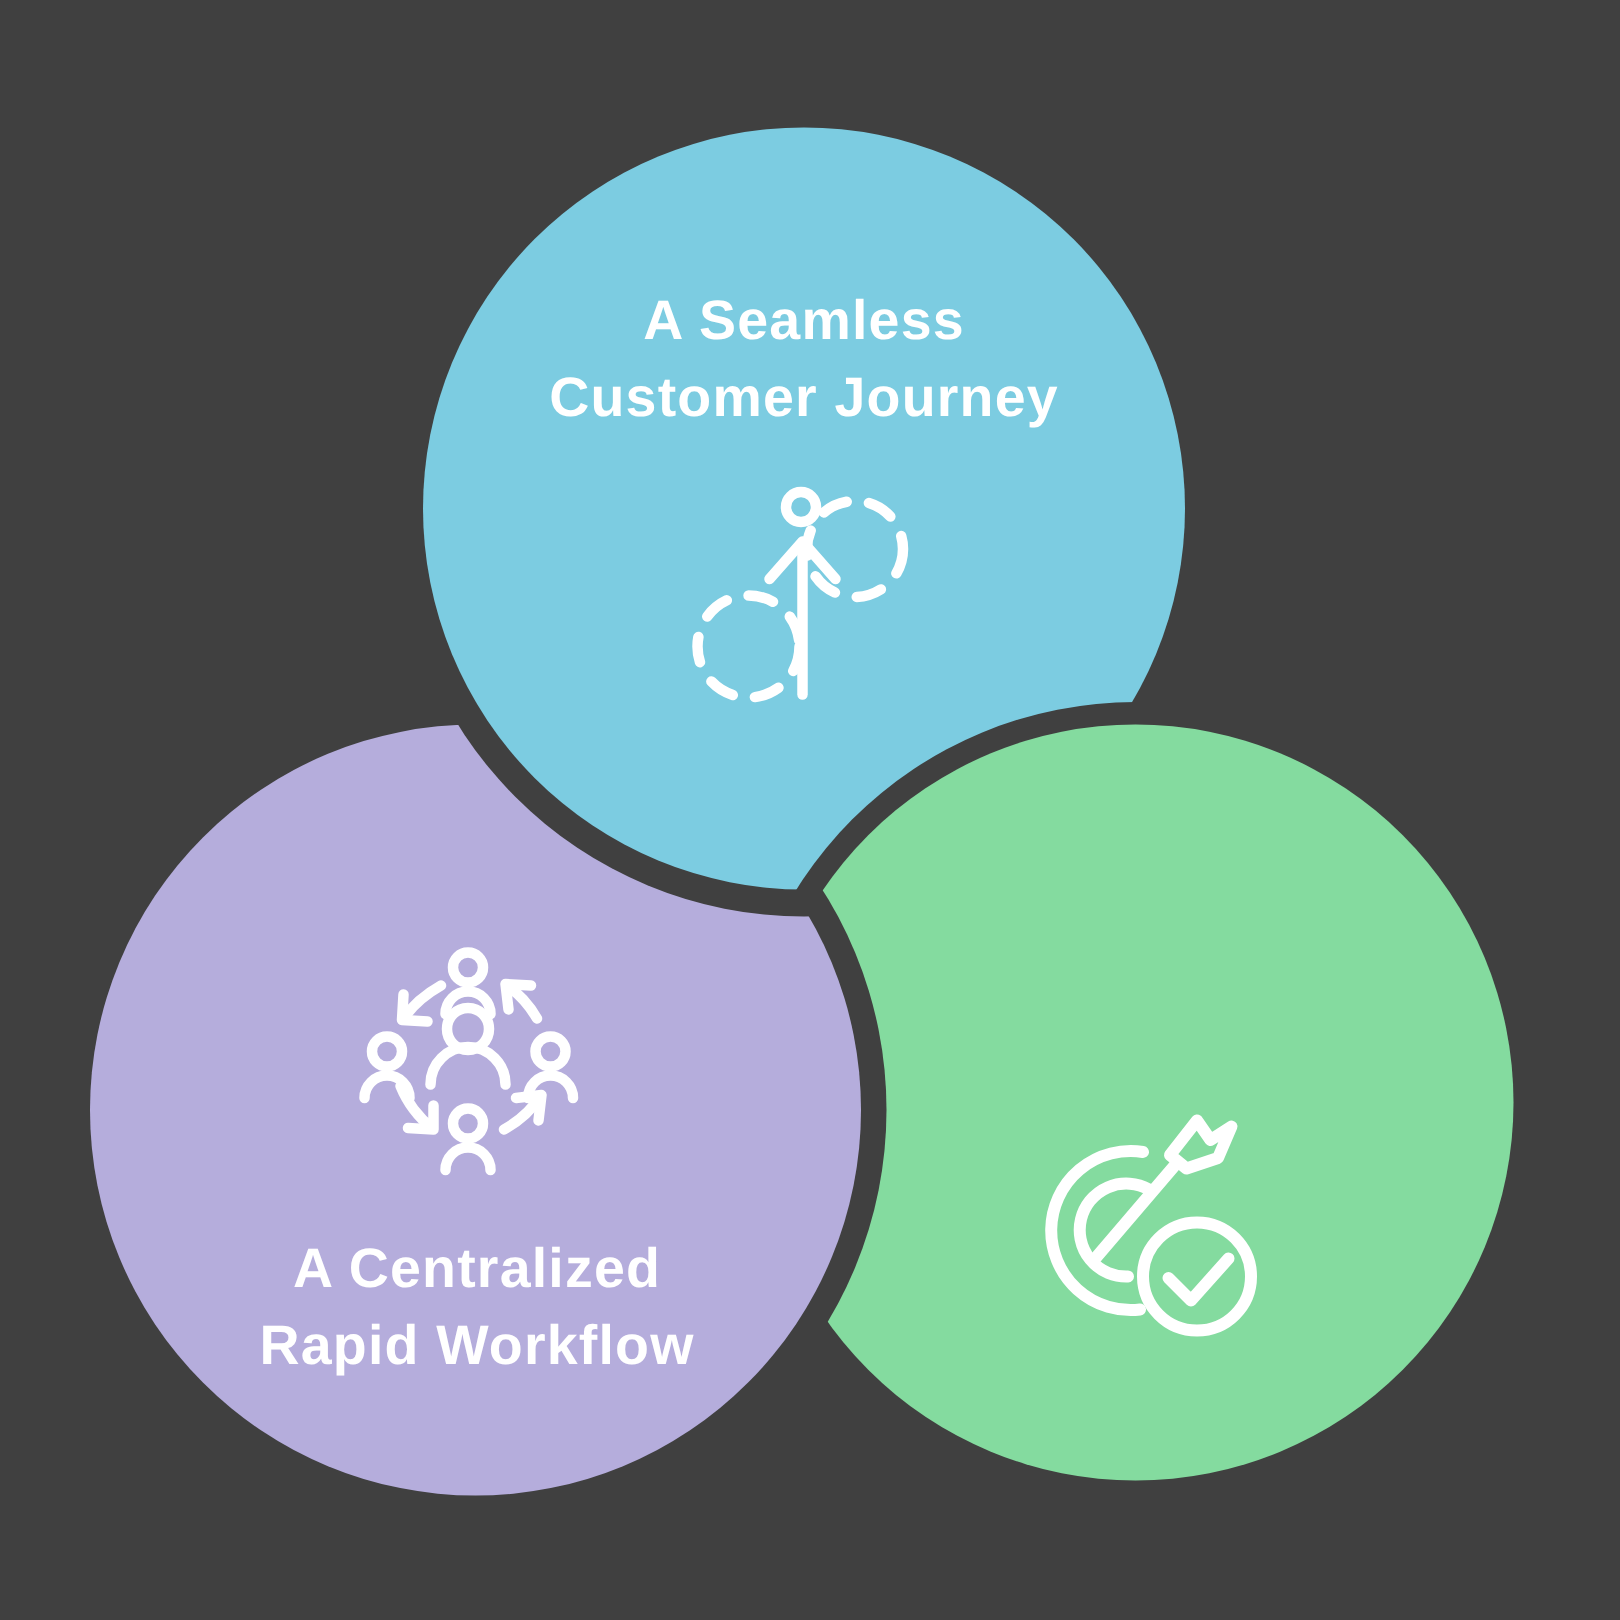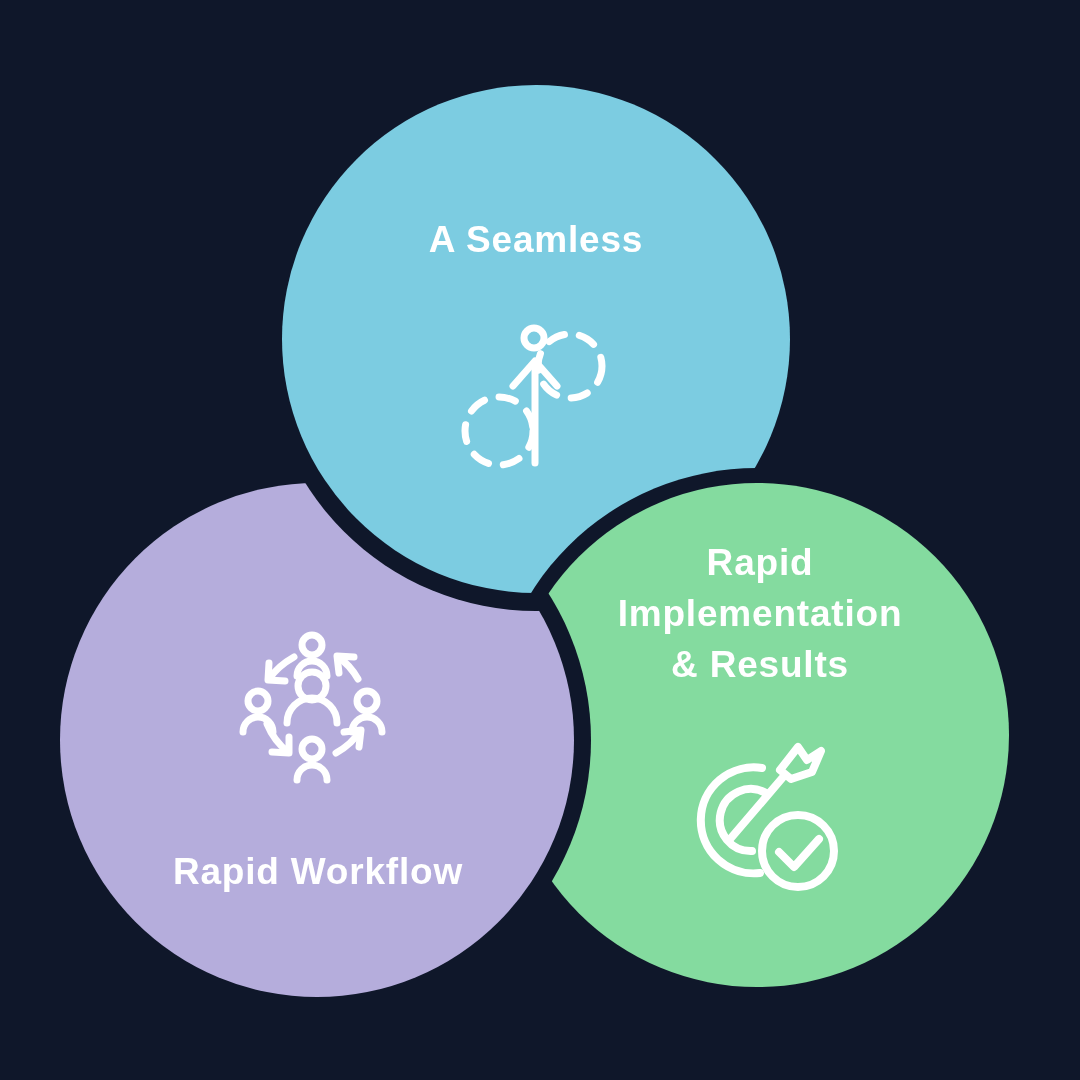--- a/index.html
+++ b/index.html
@@ -4,21 +4,21 @@
 <style>
   html, body {
     margin: 0;
     padding: 0;
     background: #000000;
   }
   .canvas {
     position: relative;
     width: 1080px;
     height: 1080px;
-    background: #0f172a;
+    background: #404040;
     overflow: hidden;
     font-family: "Liberation Sans", sans-serif;
   }
   .venn-svg {
     position: absolute;
     inset: 0;
   }
   .label {
     position: absolute;
     transform: translate(-50%, -50%);
@@ -103,25 +103,22 @@
       <path d="M 766,793 A 31 31 0 1 0 752,851"></path>
       <line x1="731" y1="838" x2="784" y2="776"></line>
       <path d="M 780,770 L 798,747 L 807,760 L 821,751 L 812,772 L 791,779 Z"></path>
       <circle cx="798" cy="851" r="36"></circle>
       <polyline points="779,852 794,867 819,839"></polyline>
     </g>
   </svg>
 
   <div class="label" style="left:536px; top:239px;">
     <span class="line">A Seamless</span>
+    <span class="line">Customer Journey</span>
   </div>
 
-  <div class="label" style="left:760px; top:613px;">
-    <span class="line">Rapid</span>
-    <span class="line">Implementation</span>
-    <span class="line">&amp; Results</span>
-  </div>
 
   <div class="label" style="left:318px; top:871px;">
+    <span class="line">A Centralized</span>
     <span class="line">Rapid Workflow</span>
   </div>
 
 </div>
 
 </body></html>

